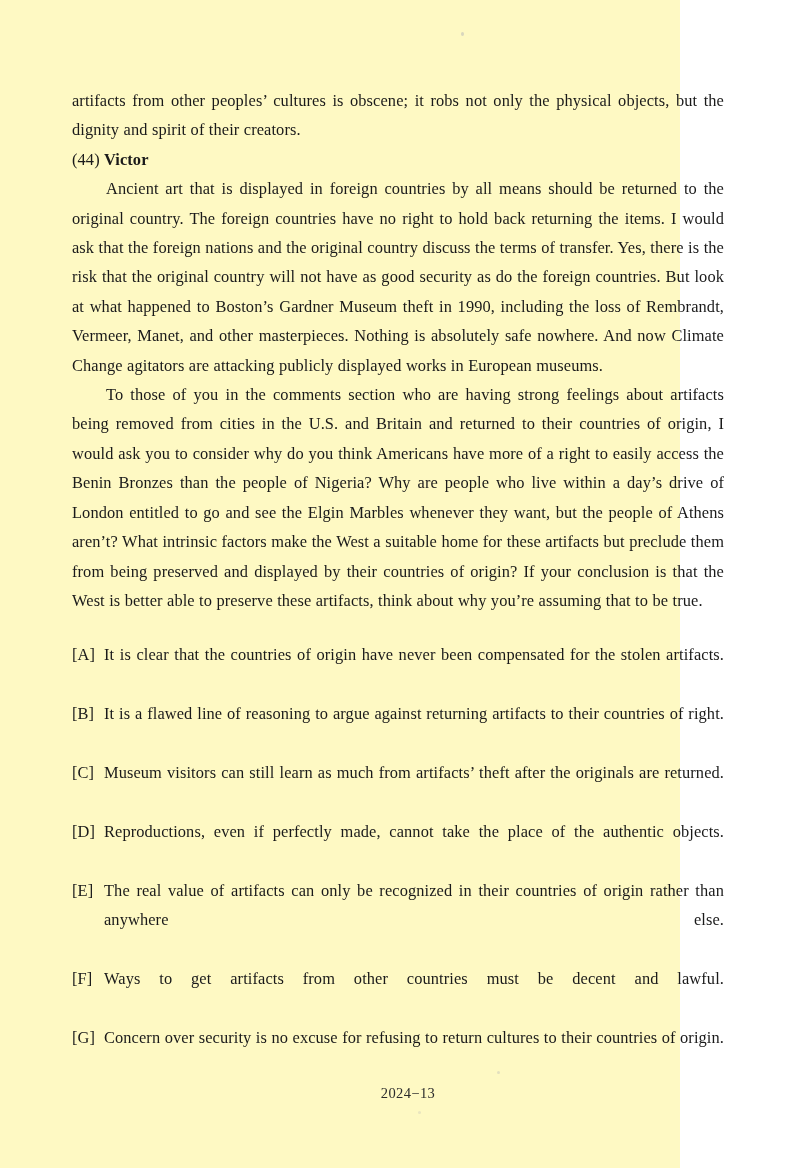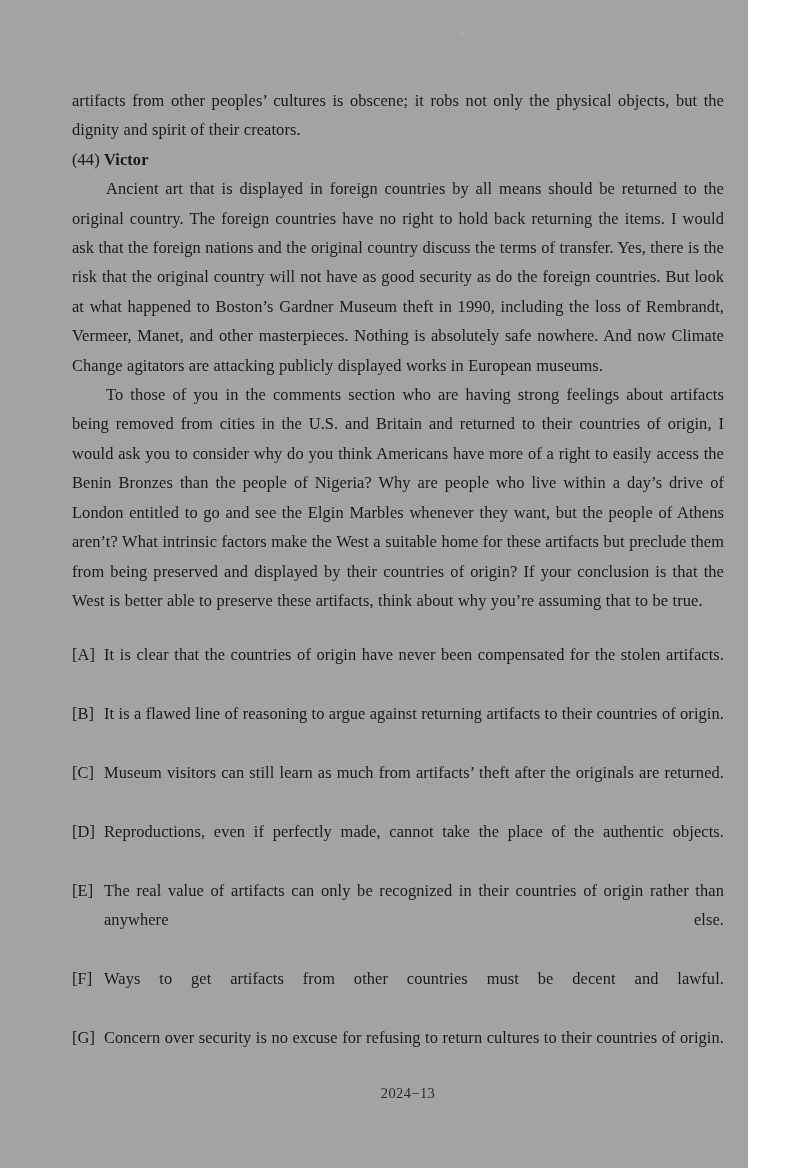--- a/index.html
+++ b/index.html
@@ -11,23 +11,23 @@
   body {
     width: 800px;
     height: 1168px;
     overflow: hidden;
     font-family: "Liberation Serif", "DejaVu Serif", serif;
     color: #1a1a1a;
   }
 
   .page {
     position: relative;
-    width: 748px;
+    width: 680px;
     height: 1168px;
-    background: #a3a3a3;
+    background: #fef9c3;
   }
 
   
   .speck {
     position: absolute;
     background: #b9b9b9;
     border-radius: 50%;
   }
   .speck-top {
     left: 461px;
@@ -156,21 +156,21 @@
 
     <p class="body-para indented">To those of you in the comments section who are having strong feelings about artifacts being removed from cities in the U.S. and Britain and returned to their countries of origin, I would ask you to consider why do you think Americans have more of a right to easily access the Benin Bronzes than the people of Nigeria? Why are people who live within a day’s drive of London entitled to go and see the Elgin Marbles whenever they want, but the people of Athens aren’t? What intrinsic factors make the West a suitable home for these artifacts but preclude them from being preserved and displayed by their countries of origin? If your conclusion is that the West is better able to preserve these artifacts, think about why you’re assuming that to be true.</p>
 
     <ul class="options">
       <li class="option-item">
         <span class="option-label">[A]</span>
         <span class="option-text">It is clear that the countries of origin have never been compensated for the stolen artifacts.</span>
       </li>
       <li class="option-item">
         <span class="option-label">[B]</span>
-        <span class="option-text">It is a flawed line of reasoning to argue against returning artifacts to their countries of origin.</span>
+        <span class="option-text">It is a flawed line of reasoning to argue against returning artifacts to their countries of right.</span>
       </li>
       <li class="option-item">
         <span class="option-label">[C]</span>
         <span class="option-text">Museum visitors can still learn as much from artifacts’ theft after the originals are returned.</span>
       </li>
       <li class="option-item">
         <span class="option-label">[D]</span>
         <span class="option-text">Reproductions, even if perfectly made, cannot take the place of the authentic objects.</span>
       </li>
       <li class="option-item">

